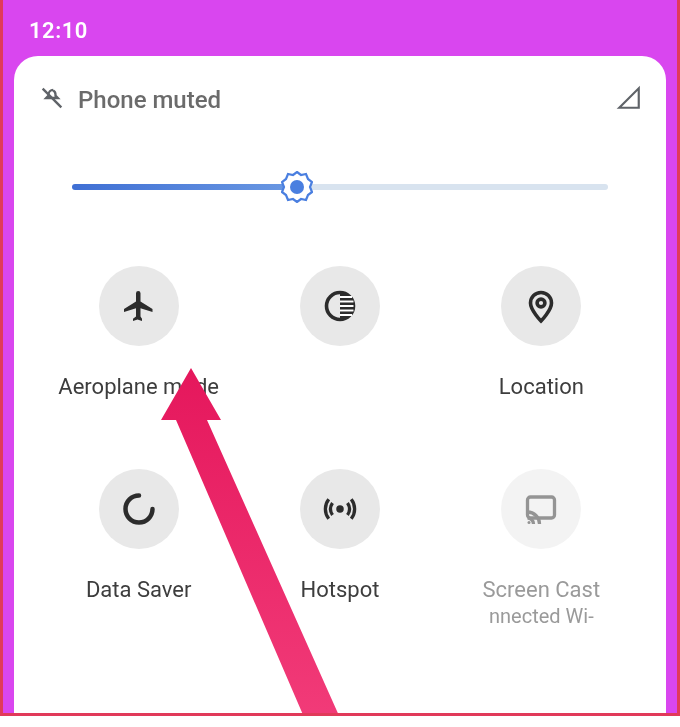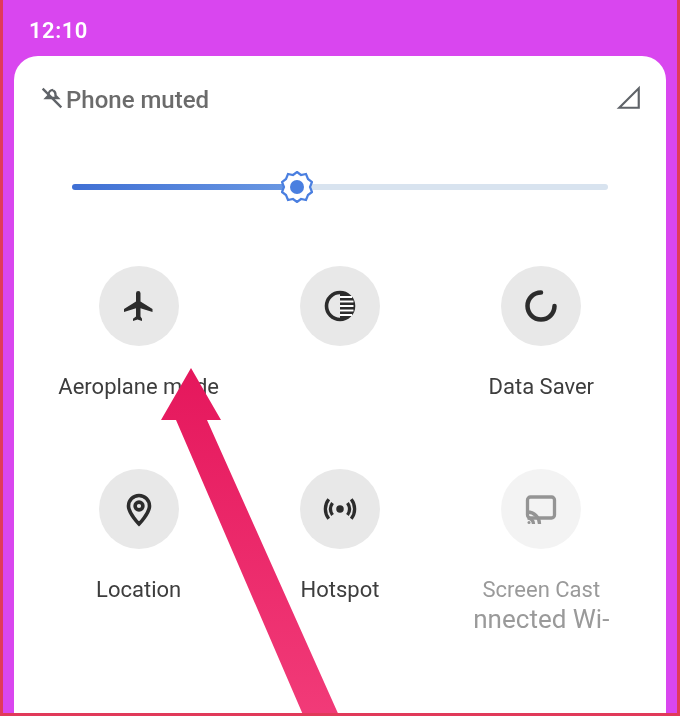--- a/index.html
+++ b/index.html
@@ -38,20 +38,21 @@
   }
   .toprow {
     display: flex;
     align-items: center;
     justify-content: space-between;
     margin-bottom: 56px;
   }
   .toprow .left, .toprow .right {
     display: flex;
     align-items: center;
+    gap: 12px;
   }
   .statetext {
     font-size: 24px;
     color: #6b6b6b;
     font-weight: 500;
   }
   .icon-muted {
     color: #5f6368;
   }
   .icon-sig {
@@ -105,21 +106,21 @@
     justify-content: center;
     margin-bottom: 28px;
   }
   .tile .circle.faded { opacity: 0.5; }
   .tile .circle svg { width: 36px; height: 36px; }
   .tile .label {
     font-size: 22px;
     color: #3d3d3d;
   }
   .tile .sublabel {
-    font-size: 26px;
+    font-size: 20px;
     color: #3d3d3d;
     margin-top: 2px;
   }
   .tile .label.faded, .tile .sublabel.faded { color: #9a9a9a; text-align: right; }
 
   .annotation-arrow {
     position: absolute;
     left: 158px;
     top: 368px;
     width: 220px;
@@ -190,35 +191,35 @@
               <line x1="12" y1="9" x2="21" y2="9" stroke="#fff" stroke-width="1.3"></line>
               <line x1="12" y1="12" x2="21" y2="12" stroke="#fff" stroke-width="1.3"></line>
               <line x1="12" y1="15" x2="21" y2="15" stroke="#fff" stroke-width="1.3"></line>
               <line x1="12" y1="18" x2="20" y2="18" stroke="#fff" stroke-width="1.3"></line>
             </svg>
         </div>
       </div>
 
       <div class="tile">
         <div class="circle">
-          <svg viewBox="0 0 24 24" fill="none" stroke="#2c2c2c" stroke-width="3" stroke-linecap="round">
-              <path d="M12 3 a9 9 0 1 0 9 9"></path>
-            </svg>
-        </div>
-        <span class="label">Data Saver</span>
-      </div>
-
-      <div class="tile">
-        <div class="circle">
           <svg viewBox="0 0 24 24" fill="none" stroke="#2c2c2c" stroke-width="2.4">
               <path d="M12 22s7-7.2 7-12a7 7 0 0 0-14 0c0 4.8 7 12 7 12z"></path>
               <circle cx="12" cy="10" r="2.6"></circle>
             </svg>
         </div>
         <span class="label">Location</span>
+      </div>
+
+      <div class="tile">
+        <div class="circle">
+          <svg viewBox="0 0 24 24" fill="none" stroke="#2c2c2c" stroke-width="3" stroke-linecap="round">
+              <path d="M12 3 a9 9 0 1 0 9 9"></path>
+            </svg>
+        </div>
+        <span class="label">Data Saver</span>
       </div>
 
       <div class="tile">
         <div class="circle">
           <svg viewBox="0 0 24 24" fill="none" stroke="#2c2c2c" stroke-width="2.2">
               <circle cx="12" cy="12" r="2.5" fill="#2c2c2c" stroke="none"></circle>
               <path d="M7 16a7 7 0 0 1 0-8"></path>
               <path d="M17 8a7 7 0 0 1 0 8"></path>
               <path d="M4.5 18.5a10.5 10.5 0 0 1 0-13"></path>
               <path d="M19.5 5.5a10.5 10.5 0 0 1 0 13"></path>

